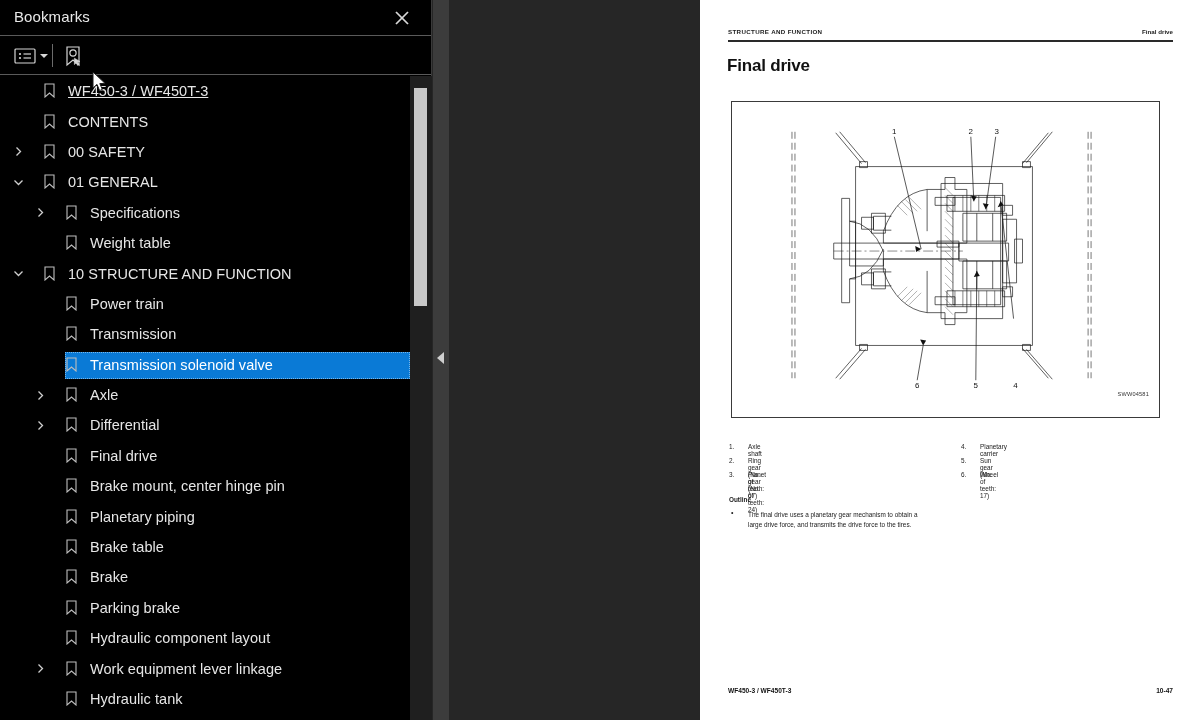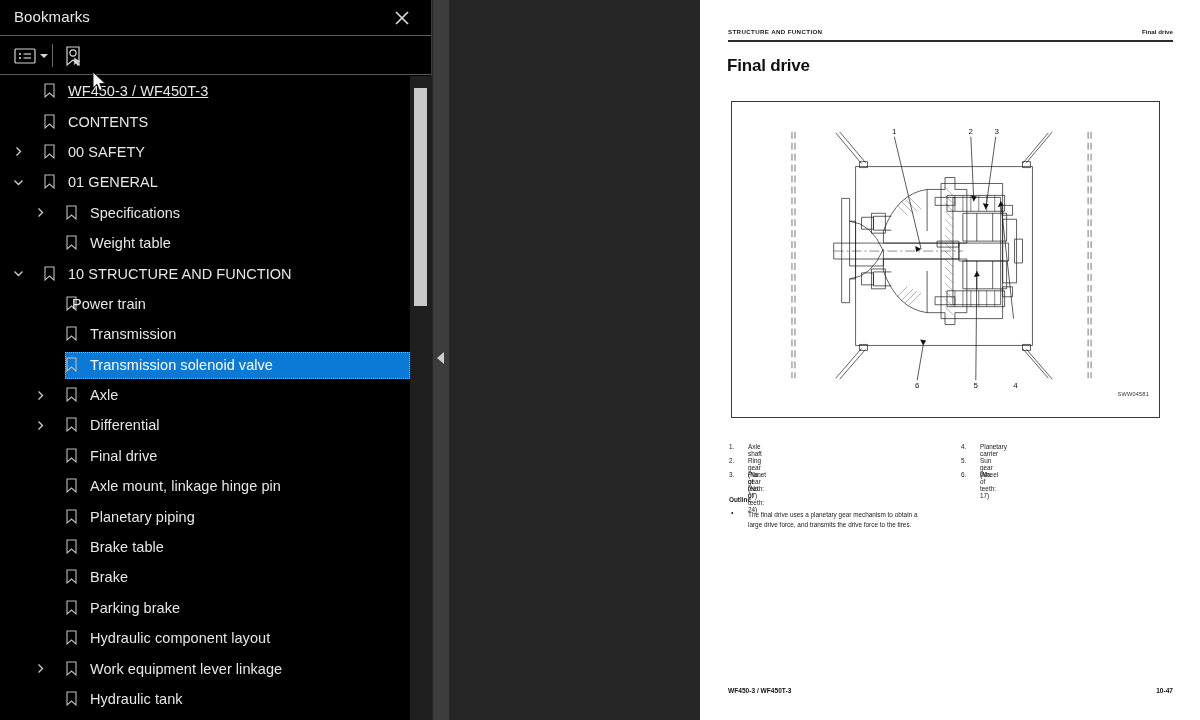--- a/index.html
+++ b/index.html
@@ -336,21 +336,21 @@
             </svg>
           </div>
           <div class="node-label" style="left: 68px;">10 STRUCTURE AND FUNCTION</div>
         </div>
         <div class="node" style="height: 30.4px;">
           <div class="bm-icon" style="left: 66px;">
             <svg width="11" height="15" viewBox="0 0 11 15" fill="none" stroke="currentColor" stroke-width="1.1">
               <path d="M1 1 h9 v13 l-4.5 -4 l-4.5 4 z"></path>
             </svg>
           </div>
-          <div class="node-label" style="left: 72px;">Power train</div>
+          <div class="node-label" style="left: 90px;">Power train</div>
         </div>
         <div class="node" style="height: 30.4px;">
           <div class="bm-icon" style="left: 66px;">
             <svg width="11" height="15" viewBox="0 0 11 15" fill="none" stroke="currentColor" stroke-width="1.1">
               <path d="M1 1 h9 v13 l-4.5 -4 l-4.5 4 z"></path>
             </svg>
           </div>
           <div class="node-label" style="left: 90px;">Transmission</div>
         </div>
         <div class="node selected" style="height: 30.4px;">
@@ -395,21 +395,21 @@
             </svg>
           </div>
           <div class="node-label" style="left: 90px;">Final drive</div>
         </div>
         <div class="node" style="height: 30.4px;">
           <div class="bm-icon" style="left: 66px;">
             <svg width="11" height="15" viewBox="0 0 11 15" fill="none" stroke="currentColor" stroke-width="1.1">
               <path d="M1 1 h9 v13 l-4.5 -4 l-4.5 4 z"></path>
             </svg>
           </div>
-          <div class="node-label" style="left: 90px;">Axle mount, linkage hinge pin</div>
+          <div class="node-label" style="left: 90px;">Brake mount, center hinge pin</div>
         </div>
         <div class="node" style="height: 30.4px;">
           <div class="bm-icon" style="left: 66px;">
             <svg width="11" height="15" viewBox="0 0 11 15" fill="none" stroke="currentColor" stroke-width="1.1">
               <path d="M1 1 h9 v13 l-4.5 -4 l-4.5 4 z"></path>
             </svg>
           </div>
           <div class="node-label" style="left: 90px;">Planetary piping</div>
         </div>
         <div class="node" style="height: 30.4px;">

